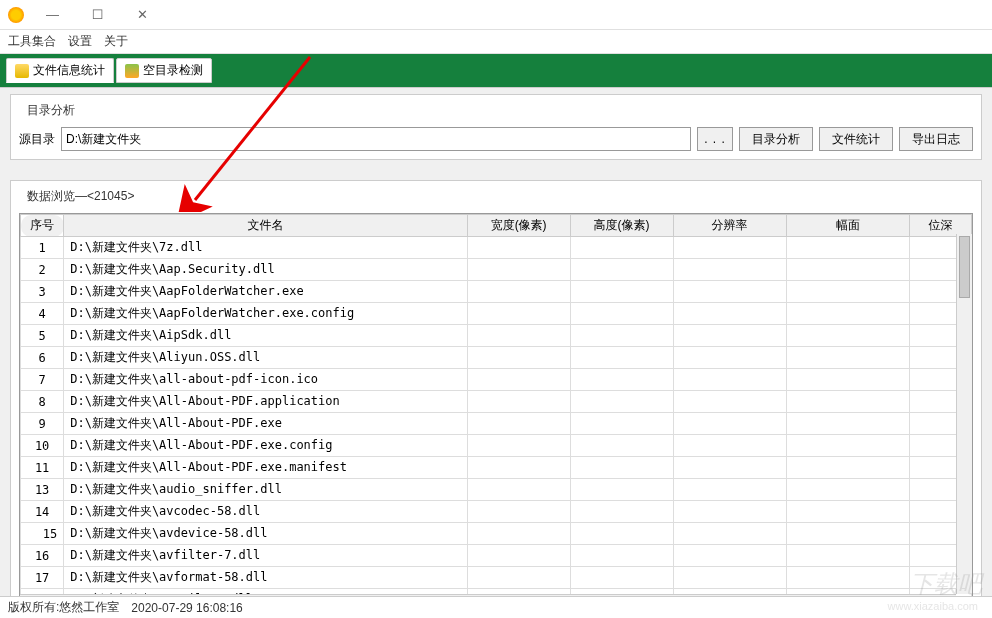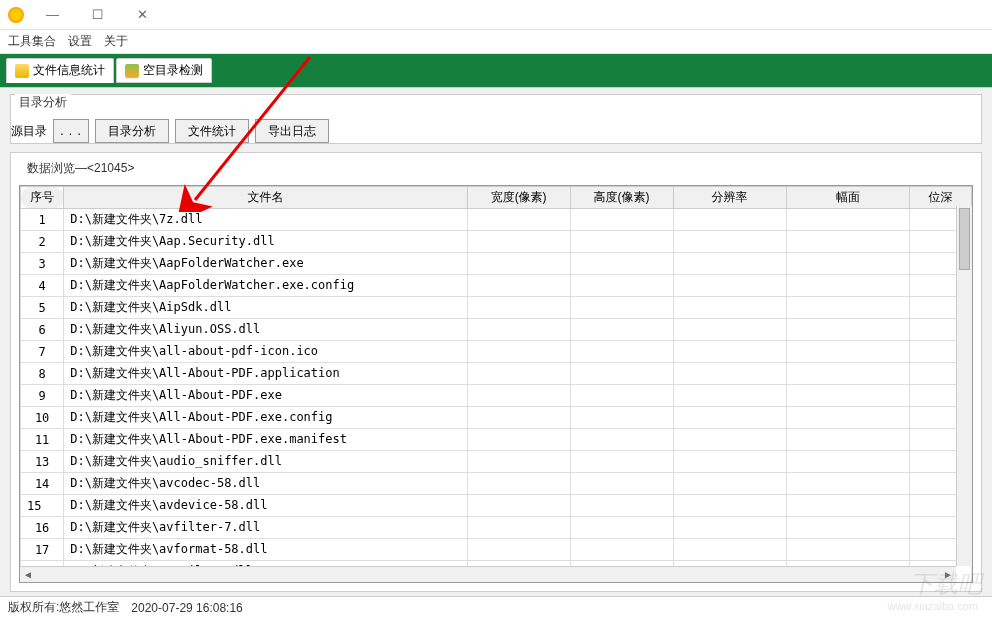--- a/index.html
+++ b/index.html
@@ -12,21 +12,21 @@
 .menubar { height: 24px; background: #fff; display: flex; align-items: center; padding: 0 8px; gap: 12px; border-bottom: 1px solid #e0e0e0; }
 .menubar span { color: #333; cursor: pointer; }
 .toolbar-area { background: #15803d; padding: 4px 6px; border-bottom: 1px solid #ccc; }
 .tabs { display: flex; gap: 2px; }
 .tab { display: flex; align-items: center; gap: 4px; padding: 3px 8px; border: 1px solid #ccc; background: #fff; border-radius: 2px 2px 0 0; cursor: pointer; }
 .tab.active { background: #fff; border-bottom: 1px solid #fff; }
 .tab-icon { width: 14px; height: 14px; }
 .folder-icon { background: linear-gradient(#ffd966, #e6b800); border-radius: 2px; }
 .green-icon { background: linear-gradient(#8bc34a, #ffa726); border-radius: 2px; }
 .content { padding: 6px 10px; }
-.group { border: 1px solid #ccc; background: #fff; padding: 0; margin-bottom: 8px; }
+.group { border: 1px solid #ccc; background: #fff; padding: 8px; margin-bottom: 20px; }
 .group-title { font-size: 12px; color: #333; margin: -14px 0 8px 4px; background: #fff; display: inline-block; padding: 0 4px; }
 .src-row { display: flex; align-items: center; gap: 6px; }
 .src-label { white-space: nowrap; }
 .src-input { flex: 1; height: 24px; border: 1px solid #999; padding: 0 4px; font-size: 12px; background: #fff; }
 .btn { height: 24px; padding: 0 12px; border: 1px solid #999; background: #f0f0f0; cursor: pointer; font-size: 12px; font-family: inherit; }
 .btn-browse { width: 36px; padding: 0; letter-spacing: 1px; }
 .data-group { border: 1px solid #ccc; background: #fff; padding: 8px; }
 .table-wrap { border: 1px solid #999; height: 398px; overflow: hidden; position: relative; }
 .data-table { width: 100%; border-collapse: collapse; table-layout: fixed; }
 .data-table th { background: #f0f0f0; border: 1px solid #ccc; padding: 2px 4px; font-weight: normal; font-size: 12px; text-align: center; height: 20px; }
@@ -77,20 +77,21 @@
       <span>空目录检测</span>
     </div>
   </div>
 </div>
 
 <div class="content">
   <fieldset class="group">
     <div class="group-title">目录分析</div>
     <div class="src-row">
       <span class="src-label">源目录</span>
+      <input class="src-input" value="D:\新建文件夹" style="">
       <button class="btn btn-browse">. . .</button>
       <button class="btn">目录分析</button>
       <button class="btn">文件统计</button>
       <button class="btn">导出日志</button>
     </div>
   </fieldset>
 
   <fieldset class="data-group">
     <div class="group-title">数据浏览—&lt;21045&gt;</div>
     <div class="table-wrap">
@@ -218,21 +219,21 @@
             <tr>
               <td class="col-idx" style="text-align:center">14</td>
               <td class="col-file">D:\新建文件夹\avcodec-58.dll</td>
               <td class="col-w"></td>
               <td class="col-h"></td>
               <td class="col-res"></td>
               <td class="col-aspect"></td>
               <td class="col-depth"></td>
             </tr>
             <tr>
-              <td class="col-idx" style="text-align:left">15</td>
+              <td class="col-idx" style="text-align:right">15</td>
               <td class="col-file">D:\新建文件夹\avdevice-58.dll</td>
               <td class="col-w"></td>
               <td class="col-h"></td>
               <td class="col-res"></td>
               <td class="col-aspect"></td>
               <td class="col-depth"></td>
             </tr>
             <tr>
               <td class="col-idx" style="text-align:center">16</td>
               <td class="col-file">D:\新建文件夹\avfilter-7.dll</td>

